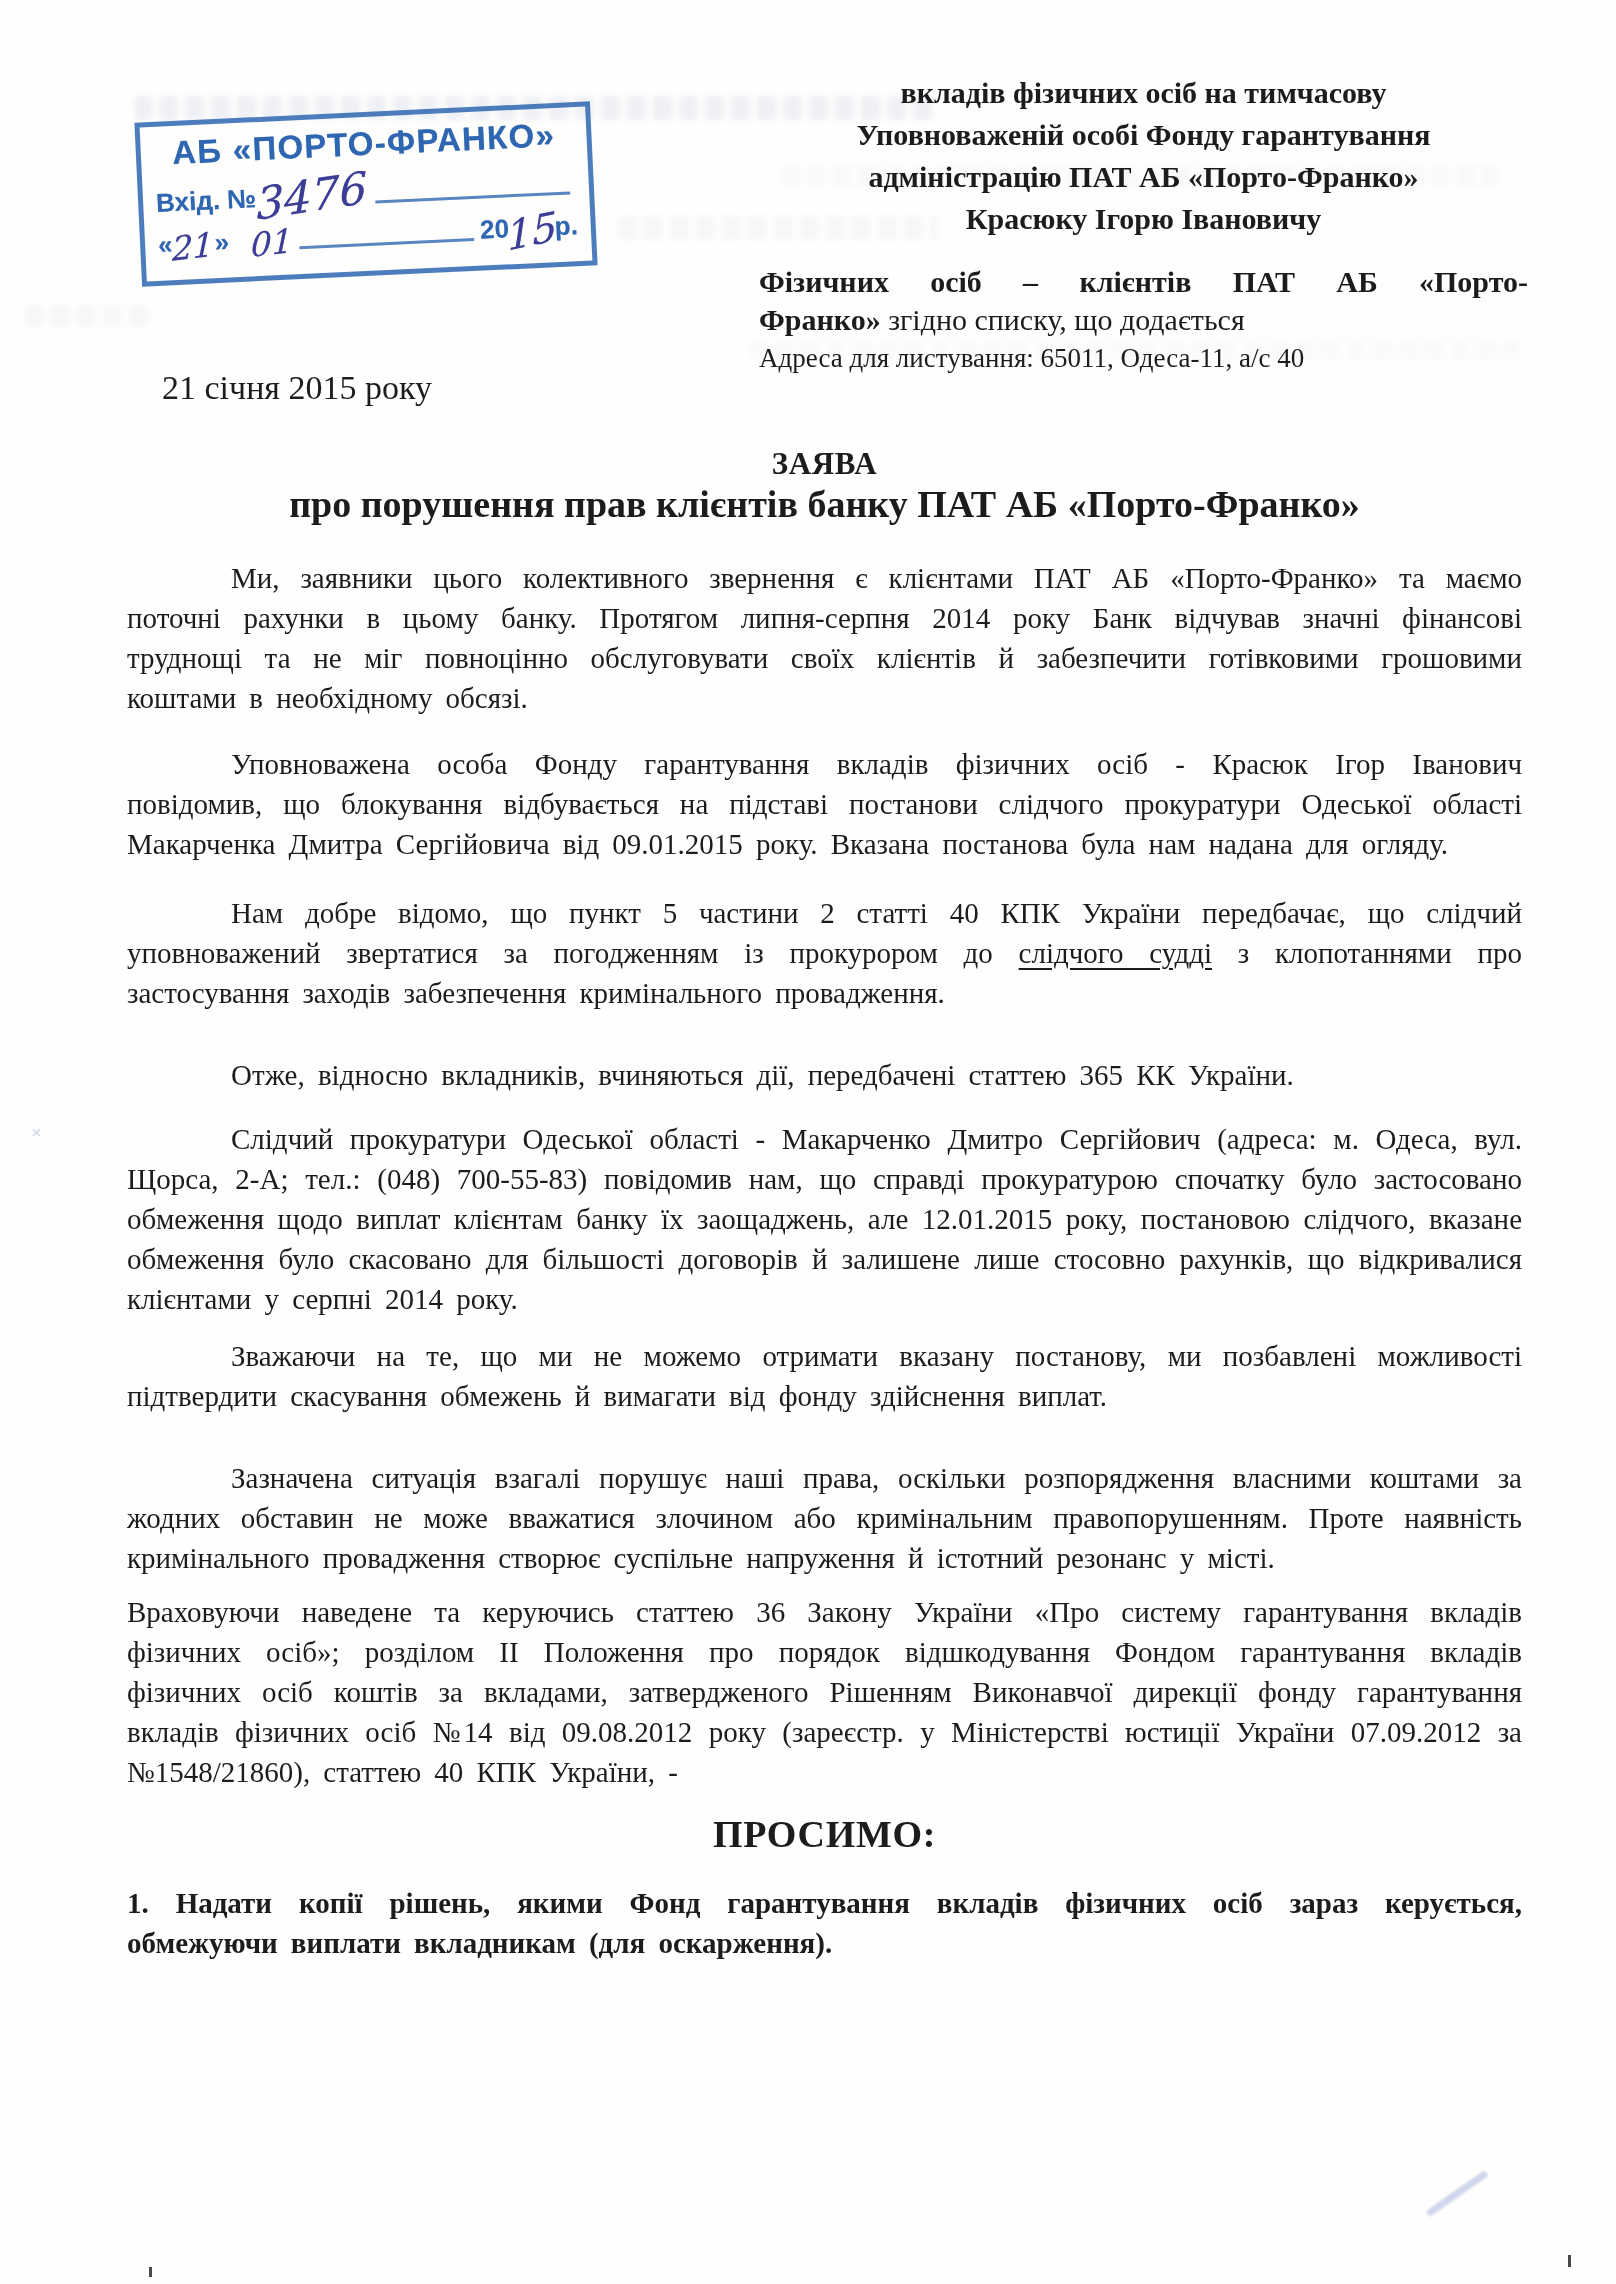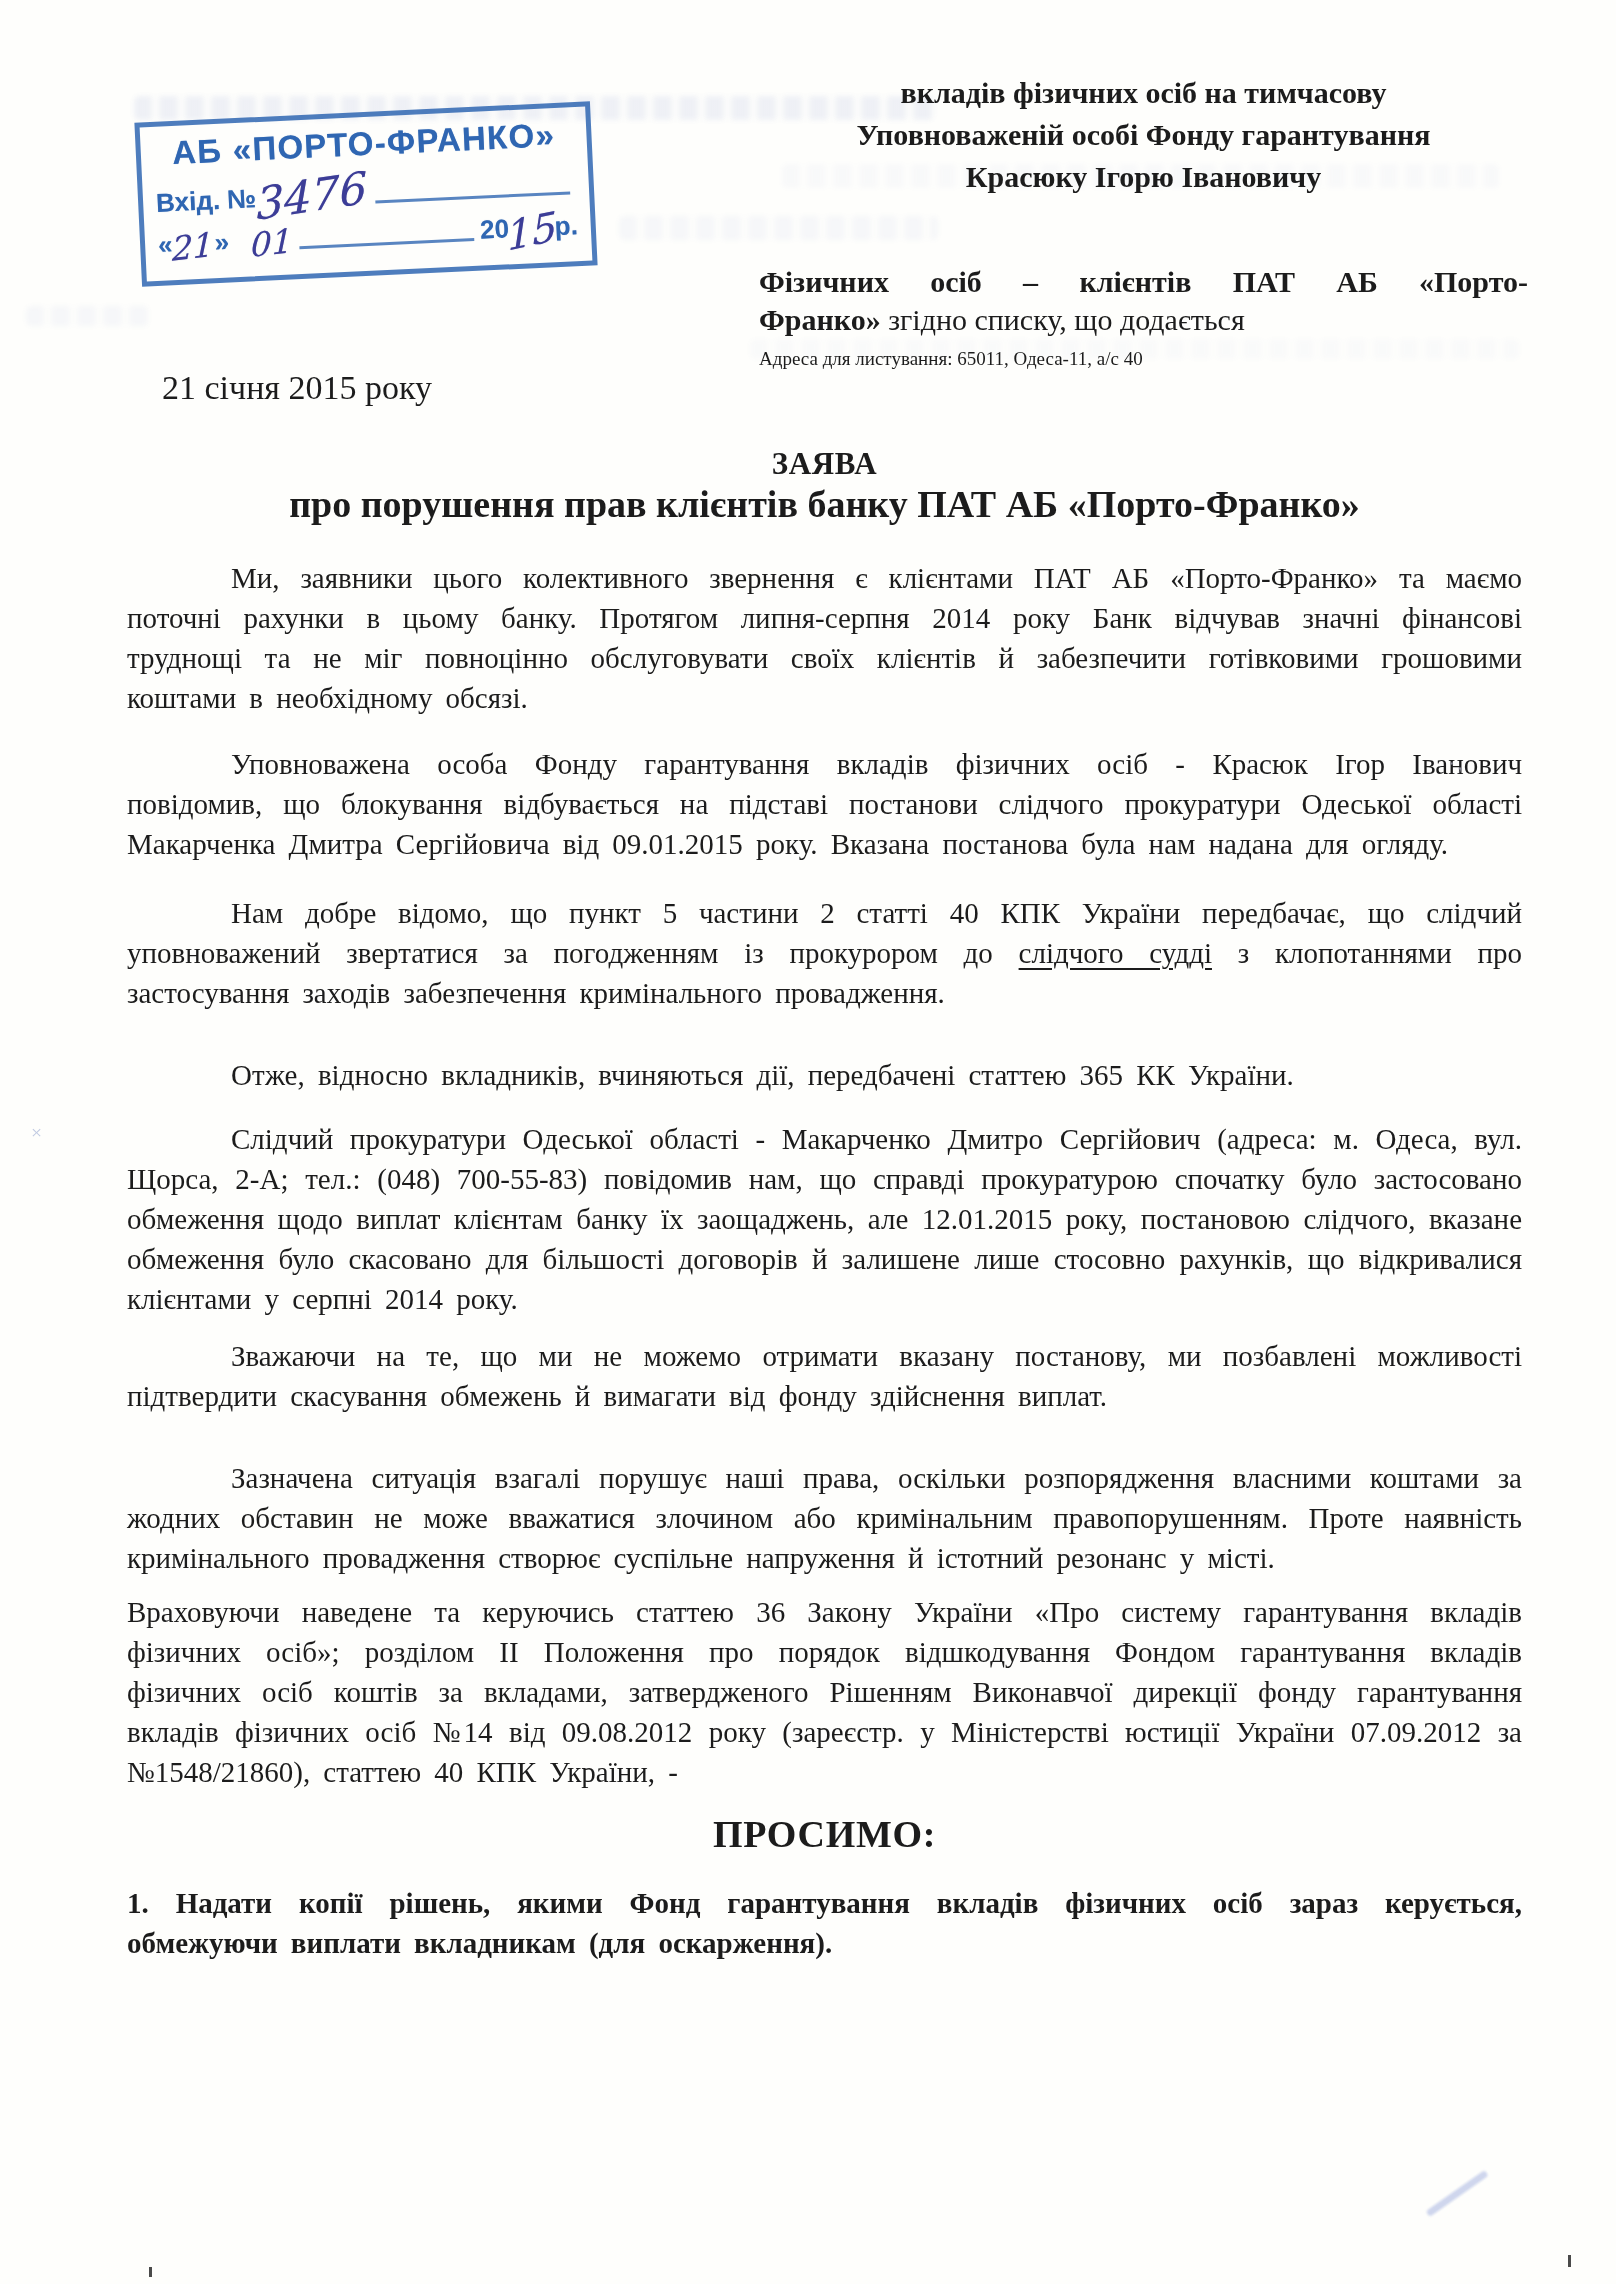--- a/index.html
+++ b/index.html
@@ -63,21 +63,21 @@
   .recipient{
     position:absolute;left:759px;top:72px;width:769px;
     text-align:center;font-weight:700;font-size:30px;line-height:42px;
     z-index:2;
   }
   .from-block{
     position:absolute;left:759px;top:263px;width:769px;font-size:30px;line-height:38px;z-index:2;
   }
   .from-line1{font-weight:700;text-align:justify;text-align-last:justify;}
   .from-line2 .b{font-weight:700;}
-  .address-line{margin-top:5.2px;font-size:19px;line-height:29px;font-weight:400;}
+  .address-line{margin-top:5.2px;font-size:27px;line-height:29px;font-weight:400;}
 
   
   .date-line{position:absolute;left:162px;top:369px;font-size:34px;z-index:2;}
 
   
   .title-block{position:absolute;left:127px;top:446px;width:1395px;text-align:center;z-index:2;}
   .title-main{font-size:31px;font-weight:700;letter-spacing:0.7px;}
   .title-sub{font-size:38px;font-weight:700;}
 
   
@@ -137,20 +137,21 @@
       <span class="stamp-line"></span>
       <span class="stamp-print">20</span>
       <span class="hw hw-year">15</span>
       <span class="stamp-print">р.</span>
     </div>
   </div>
 
   <div class="recipient">
     <div>вкладів фізичних осіб на тимчасову</div>
     <div>Уповноваженій особі Фонду гарантування</div>
+    <div>адміністрацію ПАТ АБ «Порто-Франко»</div>
     <div>Красюку Ігорю Івановичу</div>
   </div>
 
   <div class="from-block">
     <div class="from-line1">Фізичних осіб – клієнтів ПАТ АБ «Порто-</div>
     <div class="from-line2"><span class="b">Франко»</span><span> згідно списку, що додається</span></div>
     <div class="address-line">Адреса для листування: 65011, Одеса-11, а/с 40</div>
   </div>
 
   <div class="date-line">21 січня 2015 року</div>

